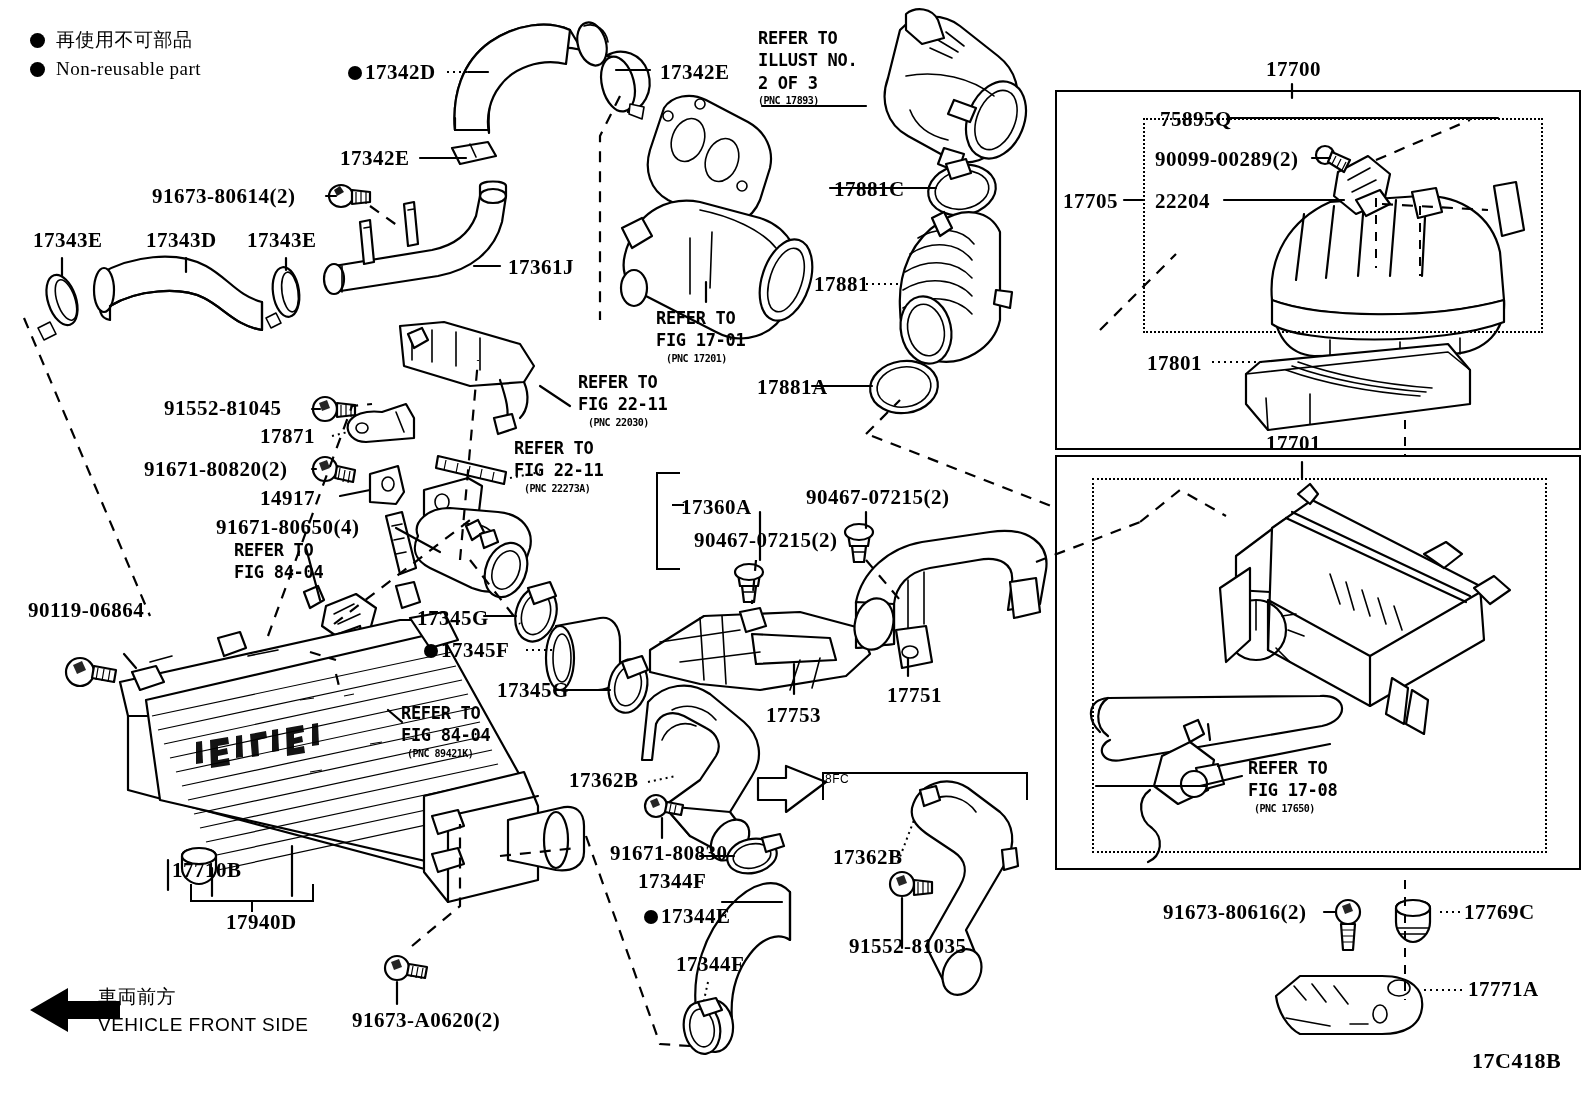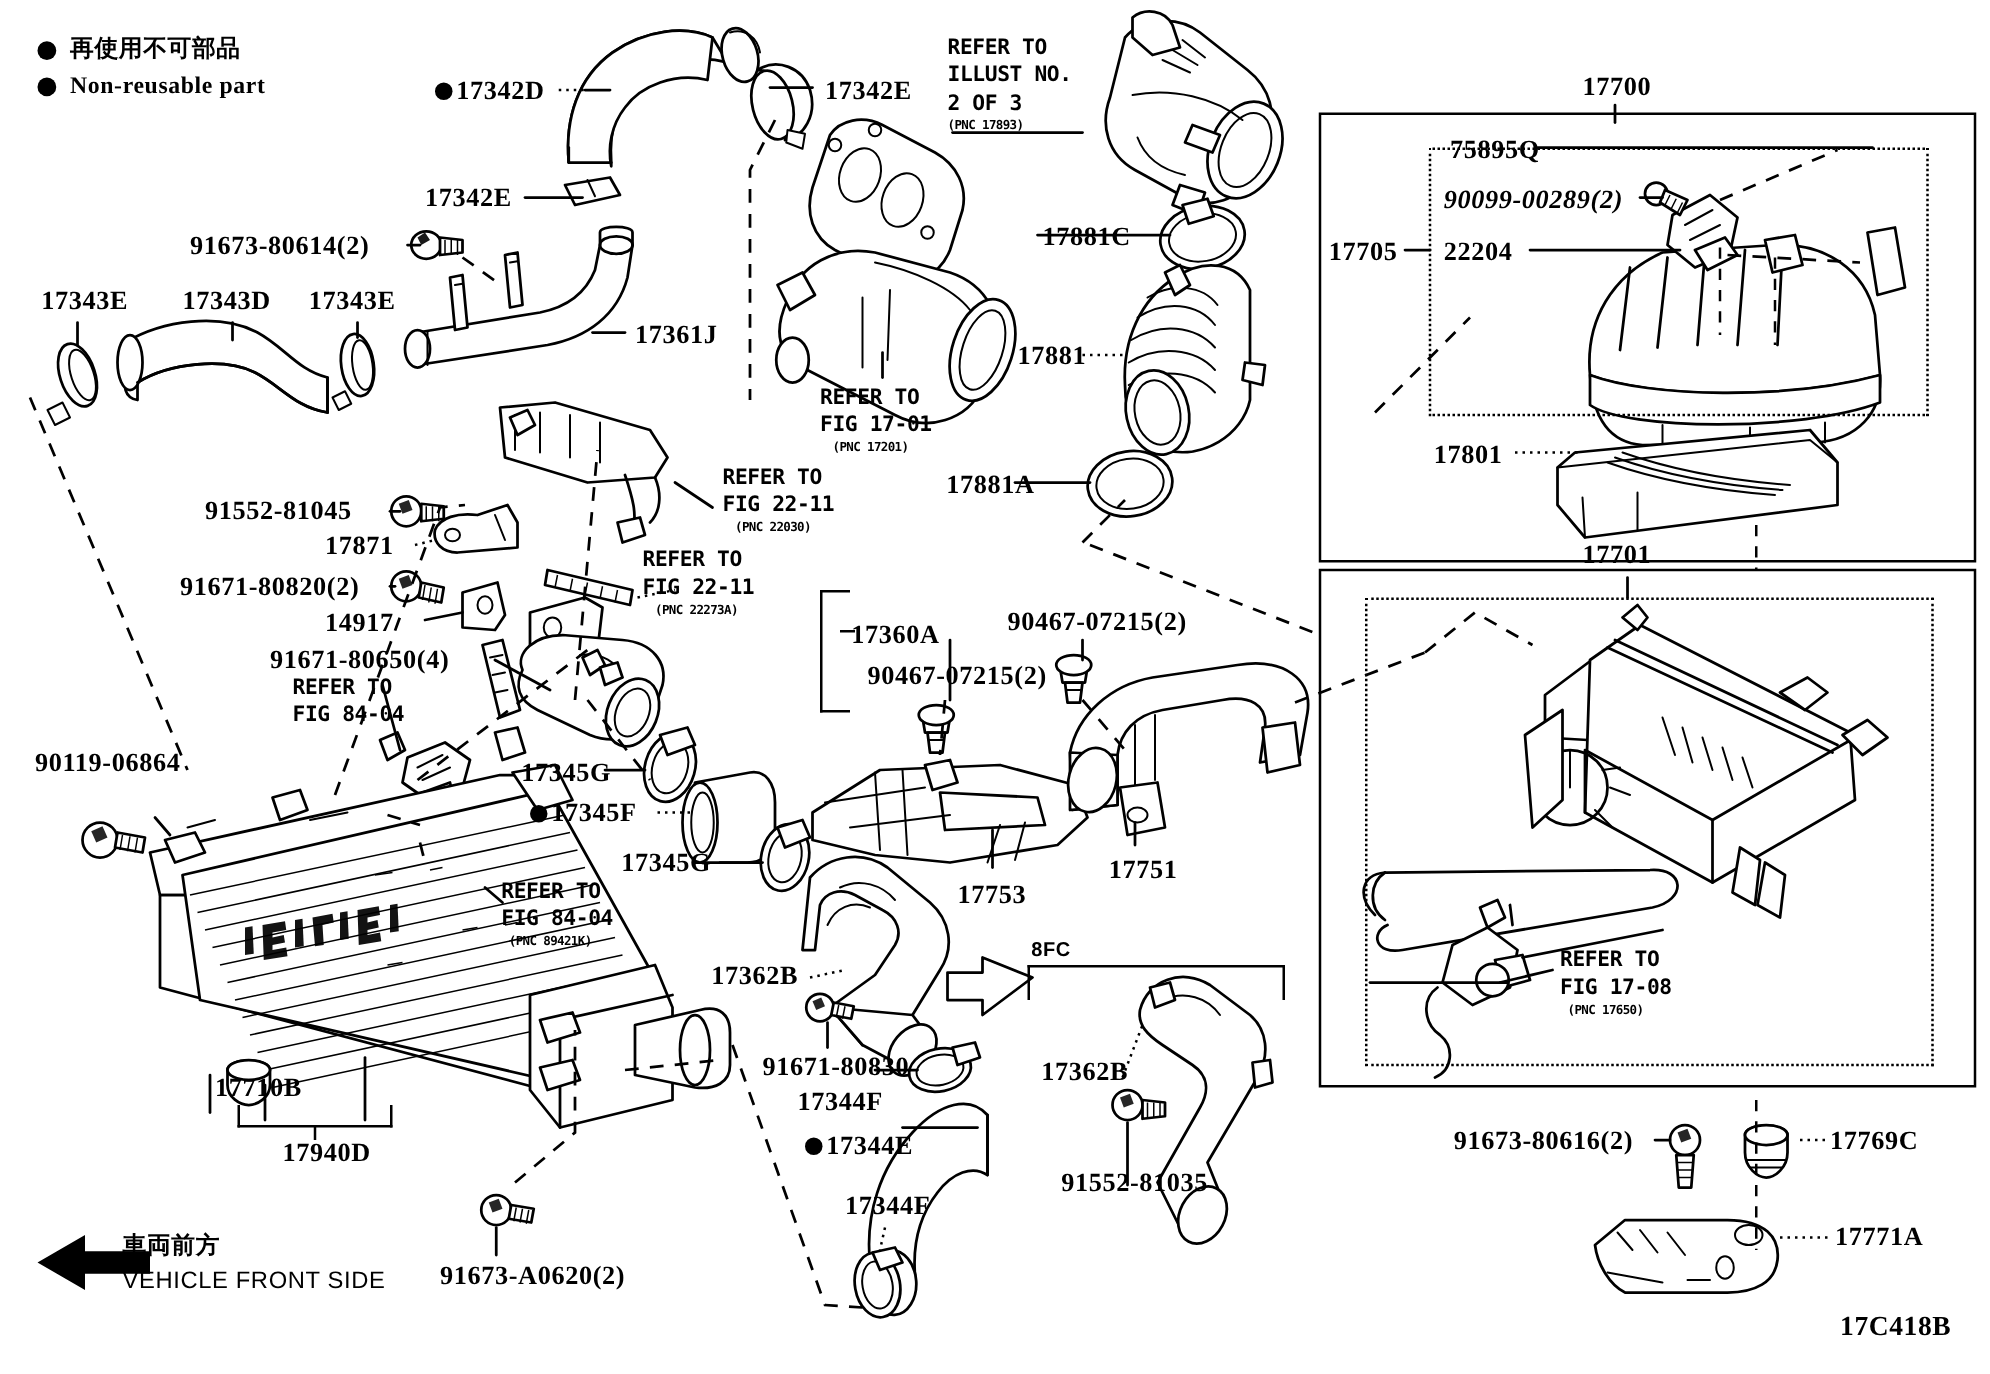--- a/index.html
+++ b/index.html
@@ -29,25 +29,25 @@
   .lbl.refer{
     font-family:"DejaVu Sans Mono", monospace;
     font-weight:700;
     font-size:17px;
     letter-spacing:-0.3px;
     line-height:1.32;
   }
   .lbl.refer .pnc{font-size:10px;letter-spacing:-0.5px;}
   .lbl.jp{
     font-family:"DejaVu Sans", sans-serif;
-    font-weight:700;
+    font-weight:400;
     font-size:19px;
     line-height:1.35;
   }
-  .lbl.tiny{font-size:16px;font-weight:700;}
+  .lbl.tiny{font-size:12px;font-weight:400;margin-top:20px;}
   
   .dot{
     display:inline-block;
     width:14px;height:14px;
     border-radius:50%;
     background:#000;
     vertical-align:-1px;
     margin-right:3px;
   }
   .legend-dot{
@@ -604,21 +604,21 @@
   <div class="lbl" style="left:146px;top:228px;">17343D</div>
   <div class="lbl" style="left:247px;top:228px;">17343E</div>
   <div class="lbl" style="left:508px;top:255px;">17361J</div>
 
   <div class="lbl" style="left:834px;top:177px;">17881C</div>
   <div class="lbl" style="left:814px;top:272px;">17881</div>
   <div class="lbl" style="left:757px;top:375px;">17881A</div>
 
   <div class="lbl" style="left:1266px;top:57px;">17700</div>
   <div class="lbl" style="left:1160px;top:107px;">75895Q</div>
-  <div class="lbl" style="left:1155px;top:147px;font-style:italic;">90099-00289(2)</div>
+  <div class="lbl" style="left:1155px;top:147px;">90099-00289(2)</div>
   <div class="lbl" style="left:1063px;top:189px;">17705</div>
   <div class="lbl" style="left:1155px;top:189px;">22204</div>
   <div class="lbl" style="left:1147px;top:351px;">17801</div>
   <div class="lbl" style="left:1266px;top:431px;">17701</div>
 
   <div class="lbl" style="left:164px;top:396px;">91552-81045</div>
   <div class="lbl" style="left:260px;top:424px;">17871</div>
   <div class="lbl" style="left:144px;top:457px;">91671-80820(2)</div>
   <div class="lbl" style="left:260px;top:486px;">14917</div>
   <div class="lbl" style="left:216px;top:515px;">91671-80650(4)</div>

